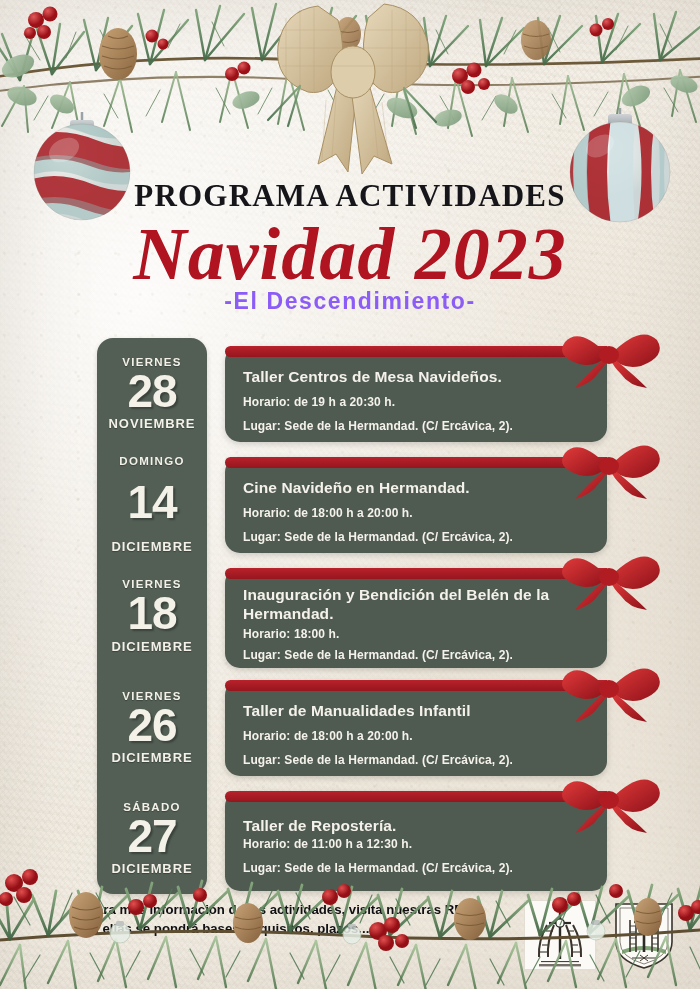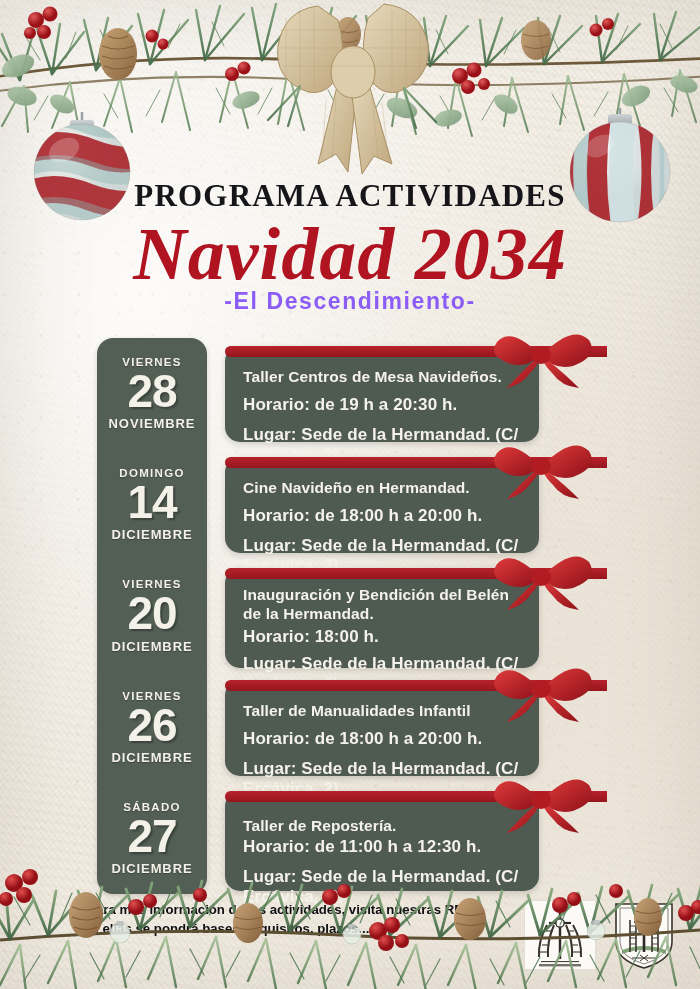--- a/index.html
+++ b/index.html
@@ -63,32 +63,32 @@
   .dow{font-size:11.5px;font-weight:700;letter-spacing:1.3px;
        text-shadow:0 1px 1px rgba(0,0,0,.3);}
   .dnum{font-size:46px;font-weight:700;line-height:.98;letter-spacing:-1px;
         margin:1px 6px 2px;text-shadow:2px 2px 2px rgba(0,0,0,.3);}
   .month{font-size:13px;font-weight:700;letter-spacing:.9px;
          text-shadow:0 1px 1px rgba(0,0,0,.3);}
 
   .events{position:absolute;left:128px;top:0;width:382px;height:556px;}
   .ev{position:absolute;left:0;width:382px;}
   .card{
-    position:absolute;left:0;top:8px;width:314px;
+    position:absolute;left:0;top:8px;width:382px;
     background:#4f5a51;border-radius:15px;color:#f4f2ea;
     box-shadow:0 2px 6px rgba(60,60,50,.22);
   }
   .ribbon{
     position:absolute;left:0;top:0;width:382px;height:11px;
     background:linear-gradient(#b8222b,#96161e);
     border-radius:7px 0 0 7px;
   }
   .bow{position:absolute;right:-62px;top:-22px;width:120px;height:66px;}
   .ev-title{font-size:15.5px;font-weight:700;line-height:1.18;letter-spacing:.1px;}
-  .ev-line{font-size:17px;font-weight:700;letter-spacing:.1px;}
+  .ev-line{font-size:12px;font-weight:700;letter-spacing:.1px;}
 
   
   .foot{position:absolute;left:82px;top:901px;width:420px;color:#101014;}
   .foot div{font-size:13.2px;font-weight:700;line-height:1.42;}
 
   .logos{position:absolute;left:524px;top:898px;width:160px;height:72px;}
   .logo-card{
     position:absolute;left:0;top:2px;width:70px;height:68px;
     background:#fbfaf7;border:1px solid #e2ded4;
   }
@@ -371,39 +371,39 @@
       <path d="M116 26 q9 54 0 108 l14 0 q-8 -54 0 -108 Z" fill="#a81f26" opacity=".8"></path>
       <path d="M26 22 q-10 58 0 116 l14 0 q-10 -58 0 -116 Z" fill="#a9c6c7" opacity=".75"></path>
       <path d="M60 18 q-6 62 0 124 l24 0 q-6 -62 0 -124 Z" fill="#cfdfe2" opacity=".85"></path>
       <path d="M104 22 q8 58 0 116 l12 0 q-8 -58 0 -116 Z" fill="#a9c6c7" opacity=".7"></path>
     </g>
     <circle cx="68" cy="80" r="50" fill="none" stroke="rgba(120,110,100,.18)" stroke-width="1"></circle>
     <ellipse cx="48" cy="54" rx="15" ry="10" fill="#fff" opacity=".2" transform="rotate(-30 48 54)"></ellipse>
   </svg>
 
   <div class="head h-programa">PROGRAMA ACTIVIDADES</div>
-  <div class="head h-navidad">Navidad 2034</div>
+  <div class="head h-navidad">Navidad 2023</div>
   <div class="head h-sub">-El Descendimiento-</div>
 
   <div class="sched">
     <div class="datecol"></div>
 
     <div class="daycell" style="top:0px;">
       <div class="dow">VIERNES</div>
       <div class="dnum">28</div>
       <div class="month">NOVIEMBRE</div>
     </div>
-    <div class="daycell" style="top:111.2px;">
+    <div class="daycell" style="top:111.2px;gap:12px;">
       <div class="dow">DOMINGO</div>
       <div class="dnum">14</div>
       <div class="month">DICIEMBRE</div>
     </div>
     <div class="daycell" style="top:222.4px;">
       <div class="dow">VIERNES</div>
-      <div class="dnum">20</div>
+      <div class="dnum">18</div>
       <div class="month">DICIEMBRE</div>
     </div>
     <div class="daycell" style="top:333.6px;">
       <div class="dow">VIERNES</div>
       <div class="dnum">26</div>
       <div class="month">DICIEMBRE</div>
     </div>
     <div class="daycell" style="top:444.8px;">
       <div class="dow">SÁBADO</div>
       <div class="dnum">27</div>

